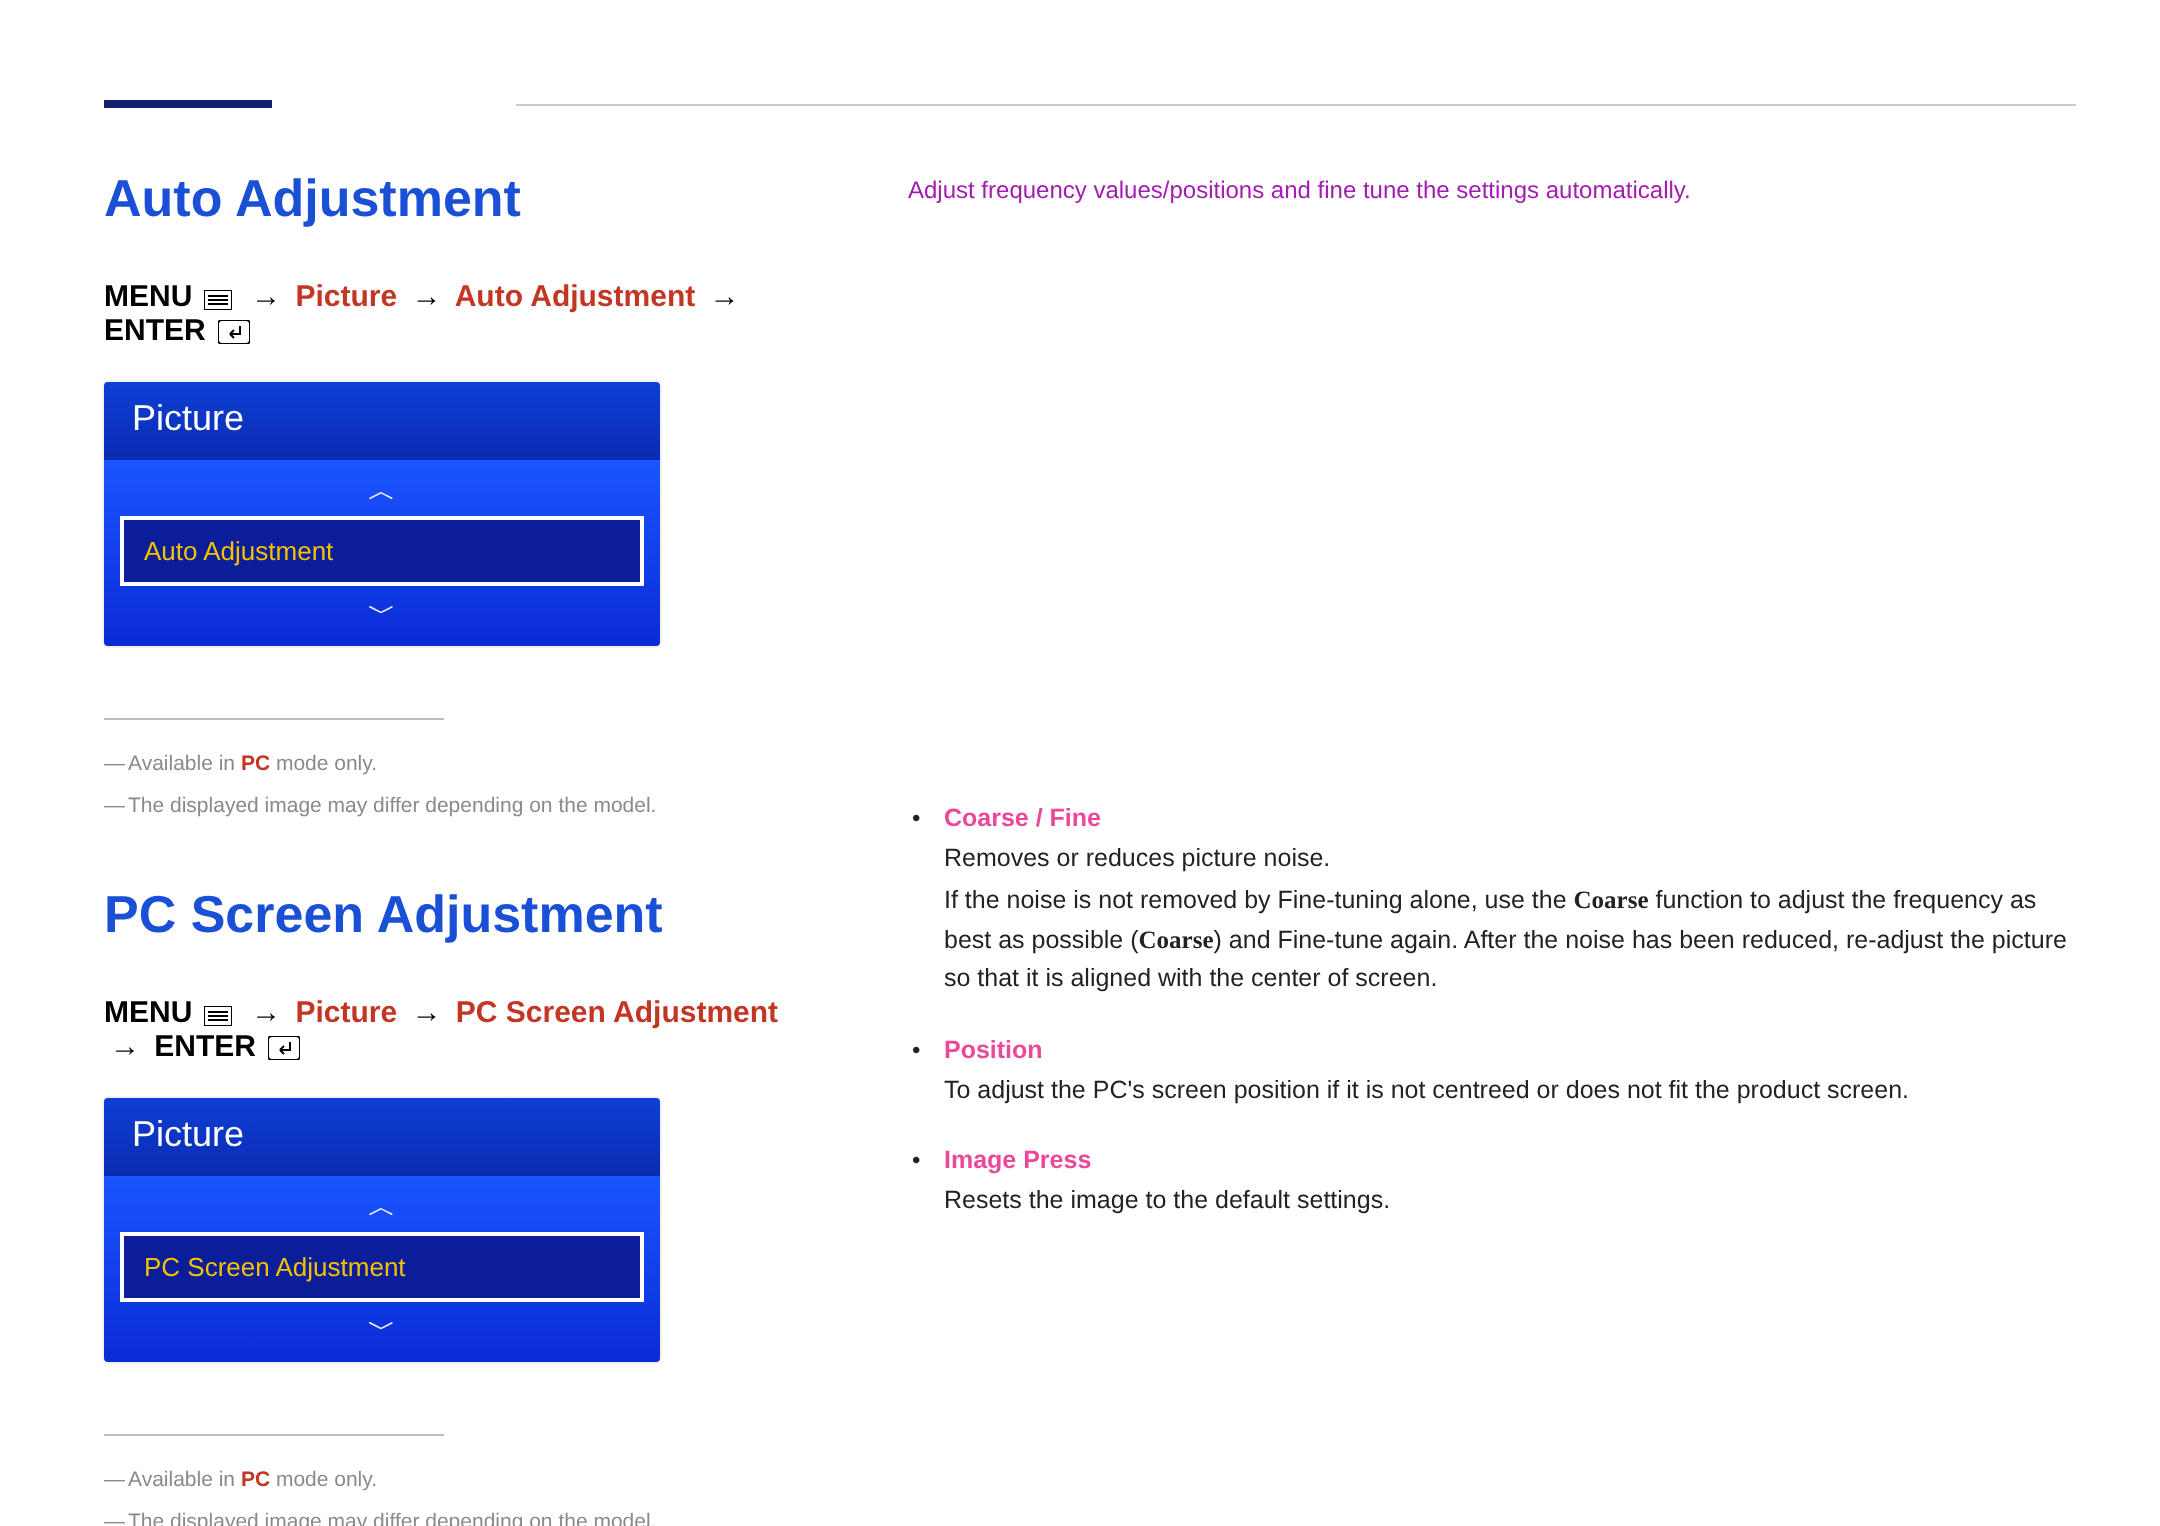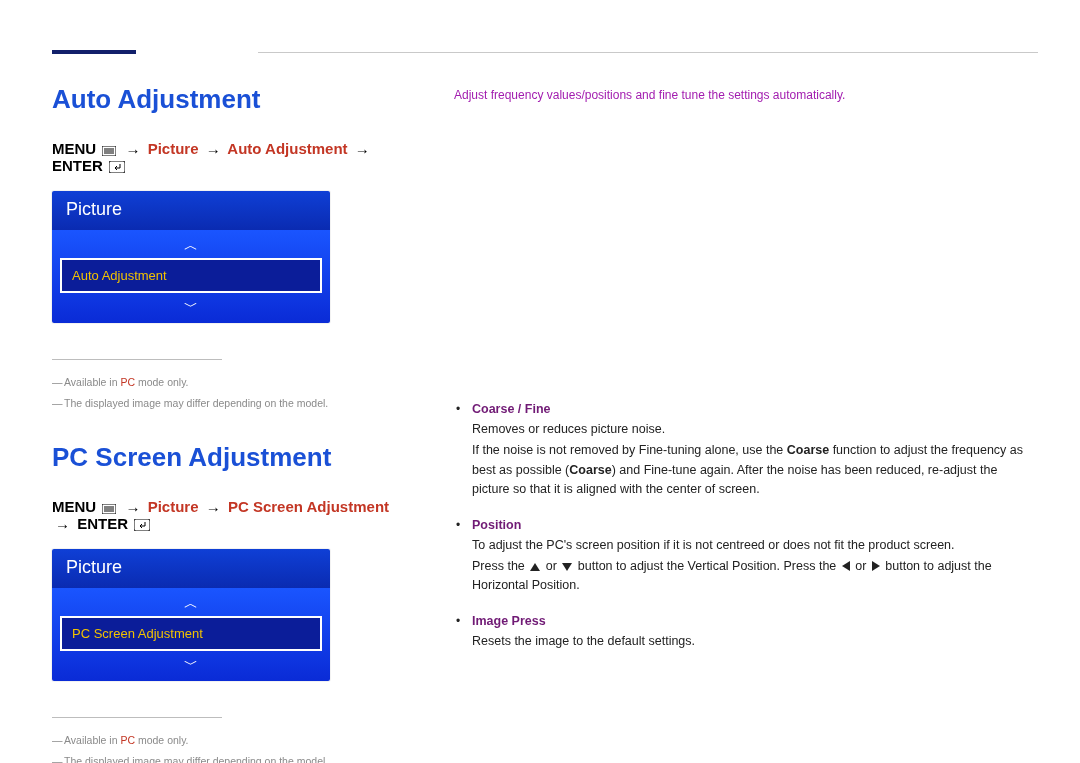--- a/index.html
+++ b/index.html
@@ -94,21 +94,21 @@
     color: #8a8a8a;
     line-height: 2;
     position: relative;
     padding-left: 12px;
   }
   .note::before {
     content: "―";
     position: absolute; left: 0; top: 0;
     color: #8a8a8a;
   }
-  .note .pc { color: #c33624; font-weight: 400; }
+  .note .pc { color: #c33624; font-weight: 700; }
 
   .section-block + .section-block { margin-top: 28px; }
   .notes-block { margin-bottom: 18px; }
 
   
   .right-top-line {
     font-size: 12px;
     color: #a21caf;
     margin-top: 4px;
     margin-bottom: 300px;
@@ -116,23 +116,23 @@
 
   .bullets { font-size: 12.5px; color: #222; }
   .bullets > li {
     list-style: none; position: relative; padding-left: 18px;
     margin-bottom: 18px;
   }
   .bullets > li::before {
     content: "•"; position: absolute; left: 2px; top: 0;
     color: #222; font-size: 12px;
   }
-  .bullets .term { color: #701a75; font-weight: 700; display: inline-block; margin-bottom: 4px; }
+  .bullets .term { color: #ec4899; font-weight: 700; display: inline-block; margin-bottom: 4px; }
   .bullets p { line-height: 1.55; margin-bottom: 2px; }
-  .bullets .coarse { font-weight: 700; }
+  .bullets .coarse { font-weight: 700; font-family: Liberation Serif, serif; }
 
   .tri {
     display: inline-block; width: 0; height: 0; vertical-align: -1px;
     margin: 0 2px;
   }
   .tri-up   { border-left:5px solid transparent; border-right:5px solid transparent; border-bottom:8px solid #222; }
   .tri-down { border-left:5px solid transparent; border-right:5px solid transparent; border-top:8px solid #222; }
   .tri-left { border-top:5px solid transparent; border-bottom:5px solid transparent; border-right:8px solid #222; }
   .tri-right{ border-top:5px solid transparent; border-bottom:5px solid transparent; border-left:8px solid #222; }
 
@@ -257,23 +257,20 @@
         <span class="term">Coarse / Fine</span>
         <p>Removes or reduces picture noise.</p>
         <p>
           <span>If the noise is not removed by Fine-tuning alone, use the </span><span class="coarse">Coarse</span><span> function to adjust the frequency as best as possible (</span><span class="coarse">Coarse</span><span>) and Fine-tune again. After the noise has been reduced, re-adjust the picture so that it is aligned with the center of screen.</span>
         </p>
       </li>
 
       <li>
         <span class="term">Position</span>
         <p>To adjust the PC's screen position if it is not centreed or does not fit the product screen.</p>
-        <p>
-          <span>Press the </span><span class="tri tri-up"></span><span> or </span><span class="tri tri-down"></span><span> button to adjust the Vertical Position. Press the </span><span class="tri tri-left"></span><span> or </span><span class="tri tri-right"></span><span> button to adjust the Horizontal Position.</span>
-        </p>
       </li>
 
       <li>
         <span class="term">Image Press</span>
         <p>Resets the image to the default settings.</p>
       </li>
 
     </ul>
   </div>
 </div>

